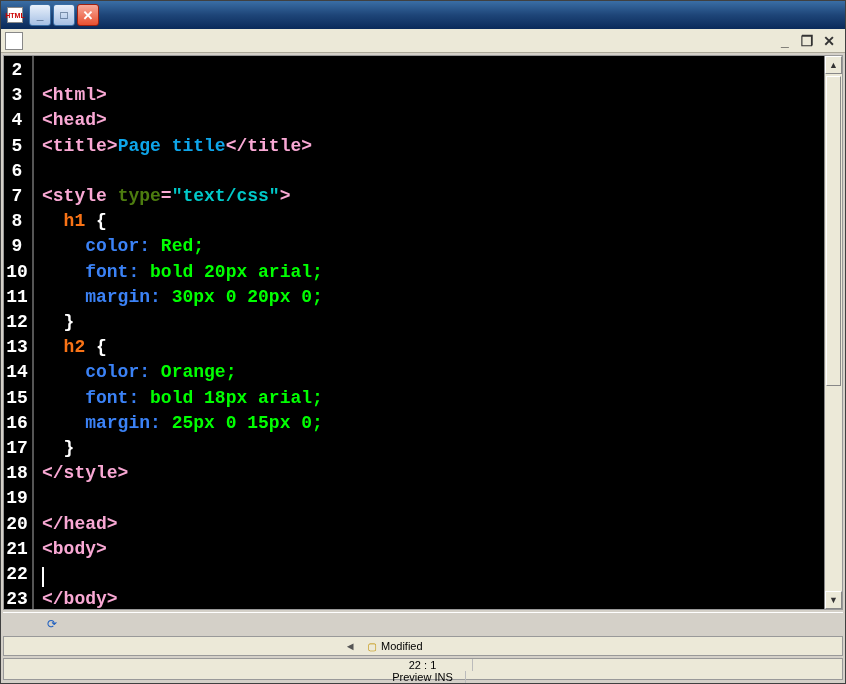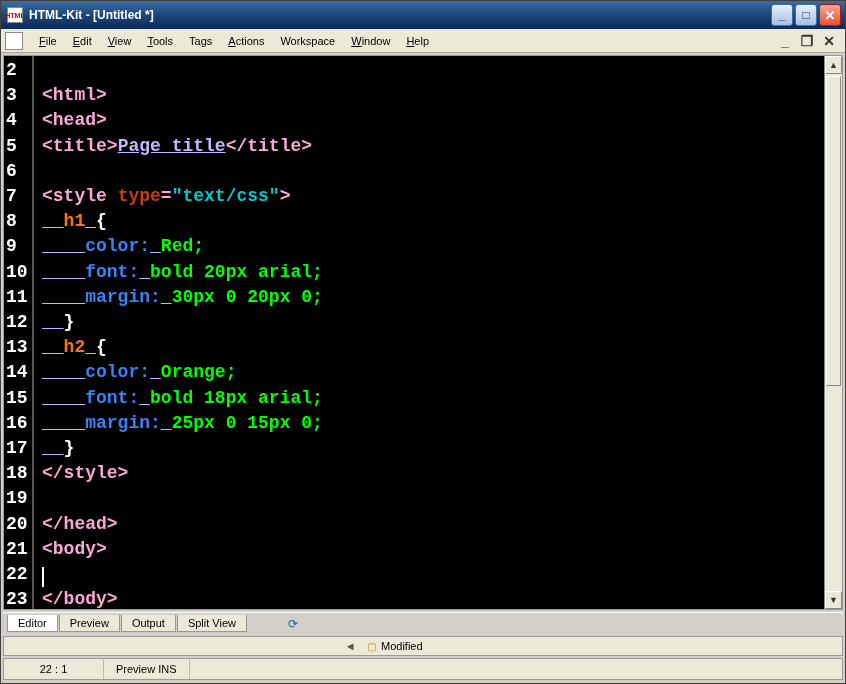--- a/index.html
+++ b/index.html
@@ -66,21 +66,21 @@
   background: #000;
   position: relative;
 }
 .gutter {
   background: #000;
   border-right: 2px solid #555;
   color: #fff;
   font-family: Consolas, "Courier New", monospace;
   font-size: 18px;
   font-weight: bold;
-  text-align: left;
+  text-align: center;
   padding: 2px 4px 0 2px;
   line-height: 25.2px;
   width: 30px;
 }
 .code {
   background: #000;
   flex: 1;
   font-family: Consolas, "Courier New", monospace;
   font-size: 18px;
   font-weight: bold;
@@ -102,22 +102,22 @@
   display: flex; align-items: center; justify-content: center;
   font-size: 9px; color: #333;
 }
 .sb-track { flex: 1; background: #ece9d8; }
 .sb-thumb {
   margin: 2px 1px; height: 60%;
   background: #ece9d8;
   border: 1px solid #fff; border-right-color: #888; border-bottom-color: #888;
 }
 .tag { color: #f9a8d4; }
-.text { color: #c4b5fd; text-decoration: underline; }
-.attr-name { color: #c2410c; }
+.text { color: #0ea5e9; }
+.attr-name { color: #4d7c0f; }
 .attr-val { color: #00c8c8; }
 .sel { color: #f97316; }
 .prop { color: #3b82f6; text-align: right; }
 .val { color: #00ff00; margin-top: 24px; }
 .brace { color: #fff; }
 .cursor {
   display: inline-block; width: 2px; height: 20px; background: #fff;
   vertical-align: bottom;
 }
 .tabs-row {
@@ -148,50 +148,39 @@
 .doc-tabs .nav { padding: 0 4px; color: #555; }
 .doc-tabs .doc-label { padding: 0 8px; display: flex; align-items: center; gap: 4px; }
 .doc-tabs .doc-ico { color: #c09000; font-size: 10px; }
 .statusbar {
   height: 22px;
   border: 1px solid #999;
   margin: 0 2px 2px 2px;
   display: flex; align-items: center;
   background: #ece9d8;
   font-size: 11px;
+  flex-direction: column;
 }
 .status-cell { padding: 0 12px; border-right: 1px solid #bbb; height: 100%; display: flex; align-items: center; }
 .status-cell.pos { width: 100px; justify-content: center; }
 </style>
 </head>
 <body>
 
 <div class="titlebar">
   <div class="app-icon">HTML</div>
-  <div class="titlebar-text">HTML-Kit - [Untitled *]</div>
   <div class="winbtns">
     <div class="winbtn">_</div>
     <div class="winbtn">□</div>
     <div class="winbtn close">✕</div>
   </div>
 </div>
 
 <div class="menubar">
   <div class="icon-btn"></div>
-  <div id="menu-items" style="display: flex;">
-      <div class="menu-item"><span class="ul">F</span>ile</div>
-      <div class="menu-item"><span class="ul">E</span>dit</div>
-      <div class="menu-item"><span class="ul">V</span>iew</div>
-      <div class="menu-item"><span class="ul">T</span>ools</div>
-      <div class="menu-item">Tags</div>
-      <div class="menu-item"><span class="ul">A</span>ctions</div>
-      <div class="menu-item">Workspace</div>
-      <div class="menu-item"><span class="ul">W</span>indow</div>
-      <div class="menu-item"><span class="ul">H</span>elp</div>
-    </div>
   <div class="spacer"></div>
   <div class="doc-winbtns">
     <div class="doc-winbtn">_</div>
     <div class="doc-winbtn">❐</div>
     <div class="doc-winbtn">✕</div>
   </div>
 </div>
 
 <div class="editor-area">
   <div class="gutter" id="gutter">2
@@ -221,26 +210,20 @@
   <div class="scrollbar-v">
     <div class="sb-btn">▲</div>
     <div class="sb-track">
       <div class="sb-thumb"></div>
     </div>
     <div class="sb-btn">▼</div>
   </div>
 </div>
 
 <div class="tabs-row">
-  <div id="bottom-tabs" style="display: flex;">
-      <div class="tab active">Editor</div>
-      <div class="tab">Preview</div>
-      <div class="tab">Output</div>
-      <div class="tab">Split View</div>
-    </div>
   <span class="tiny-icon">⟳</span>
 </div>
 
 <div class="doc-tabs">
   <div style="flex:0.45"></div>
   <div class="nav">◄</div>
   <div class="doc-label">
     <span class="doc-ico">▢</span>
     <span>Modified</span>
   </div>

